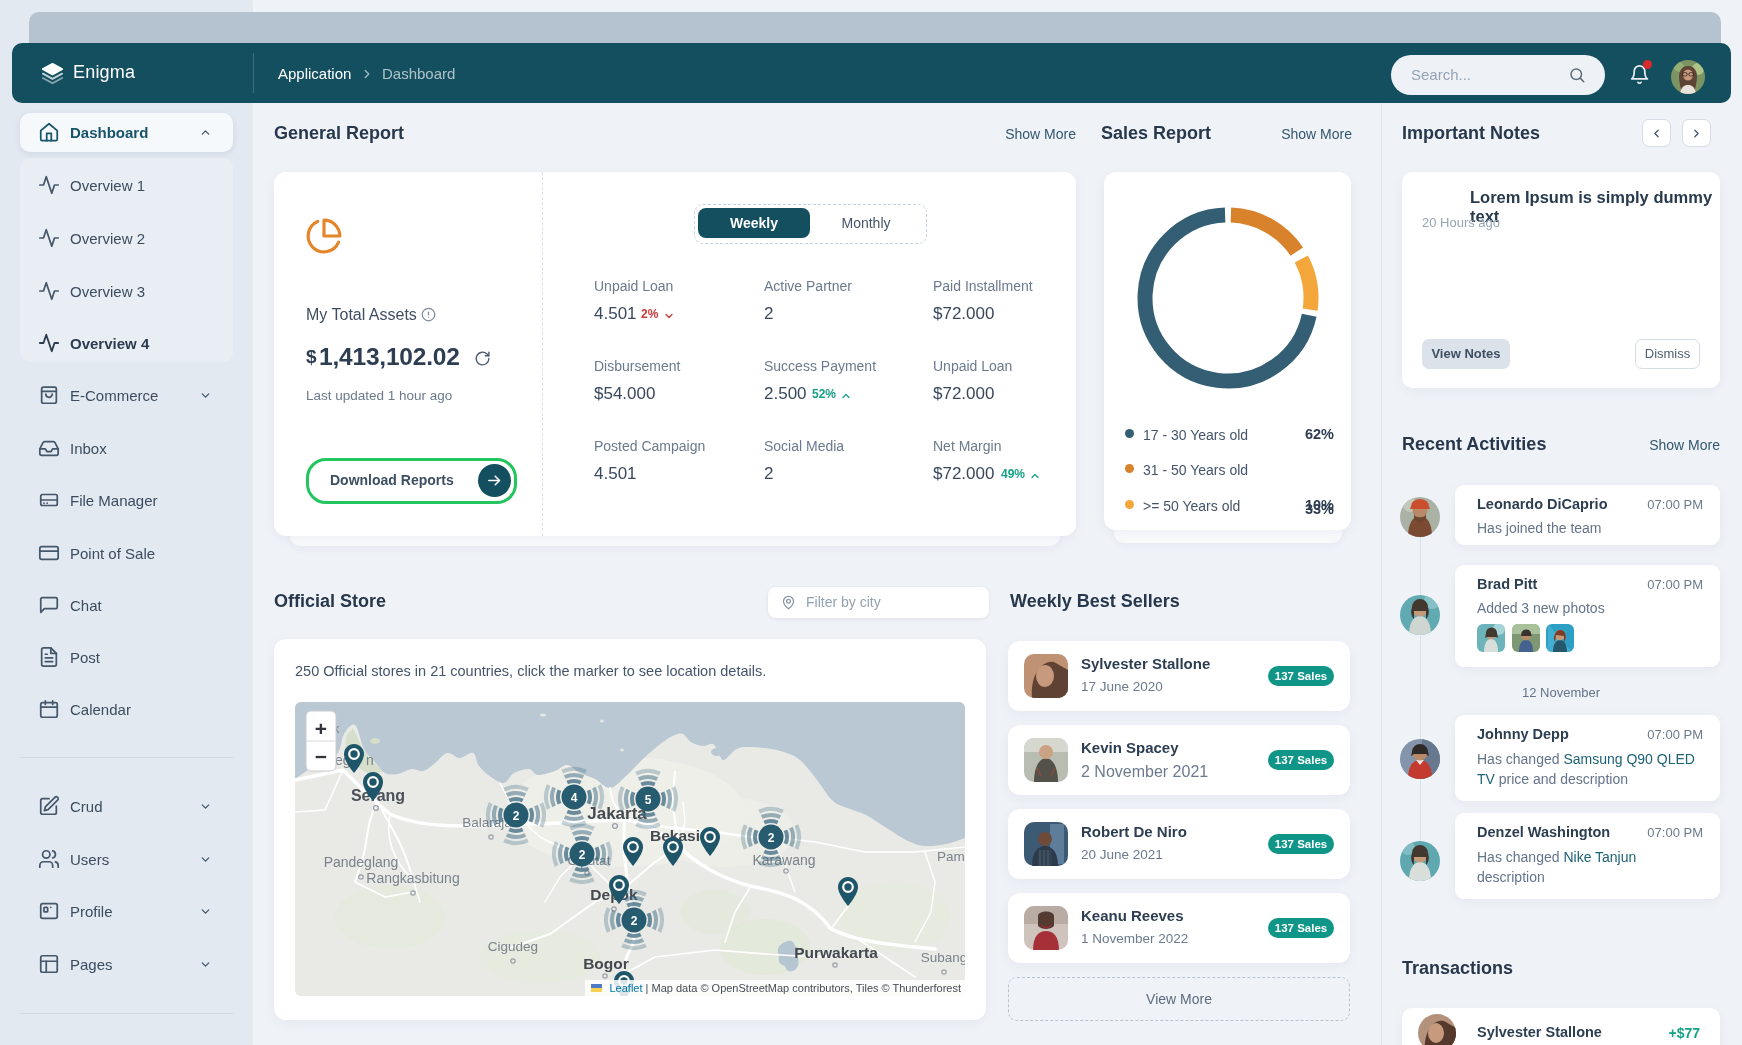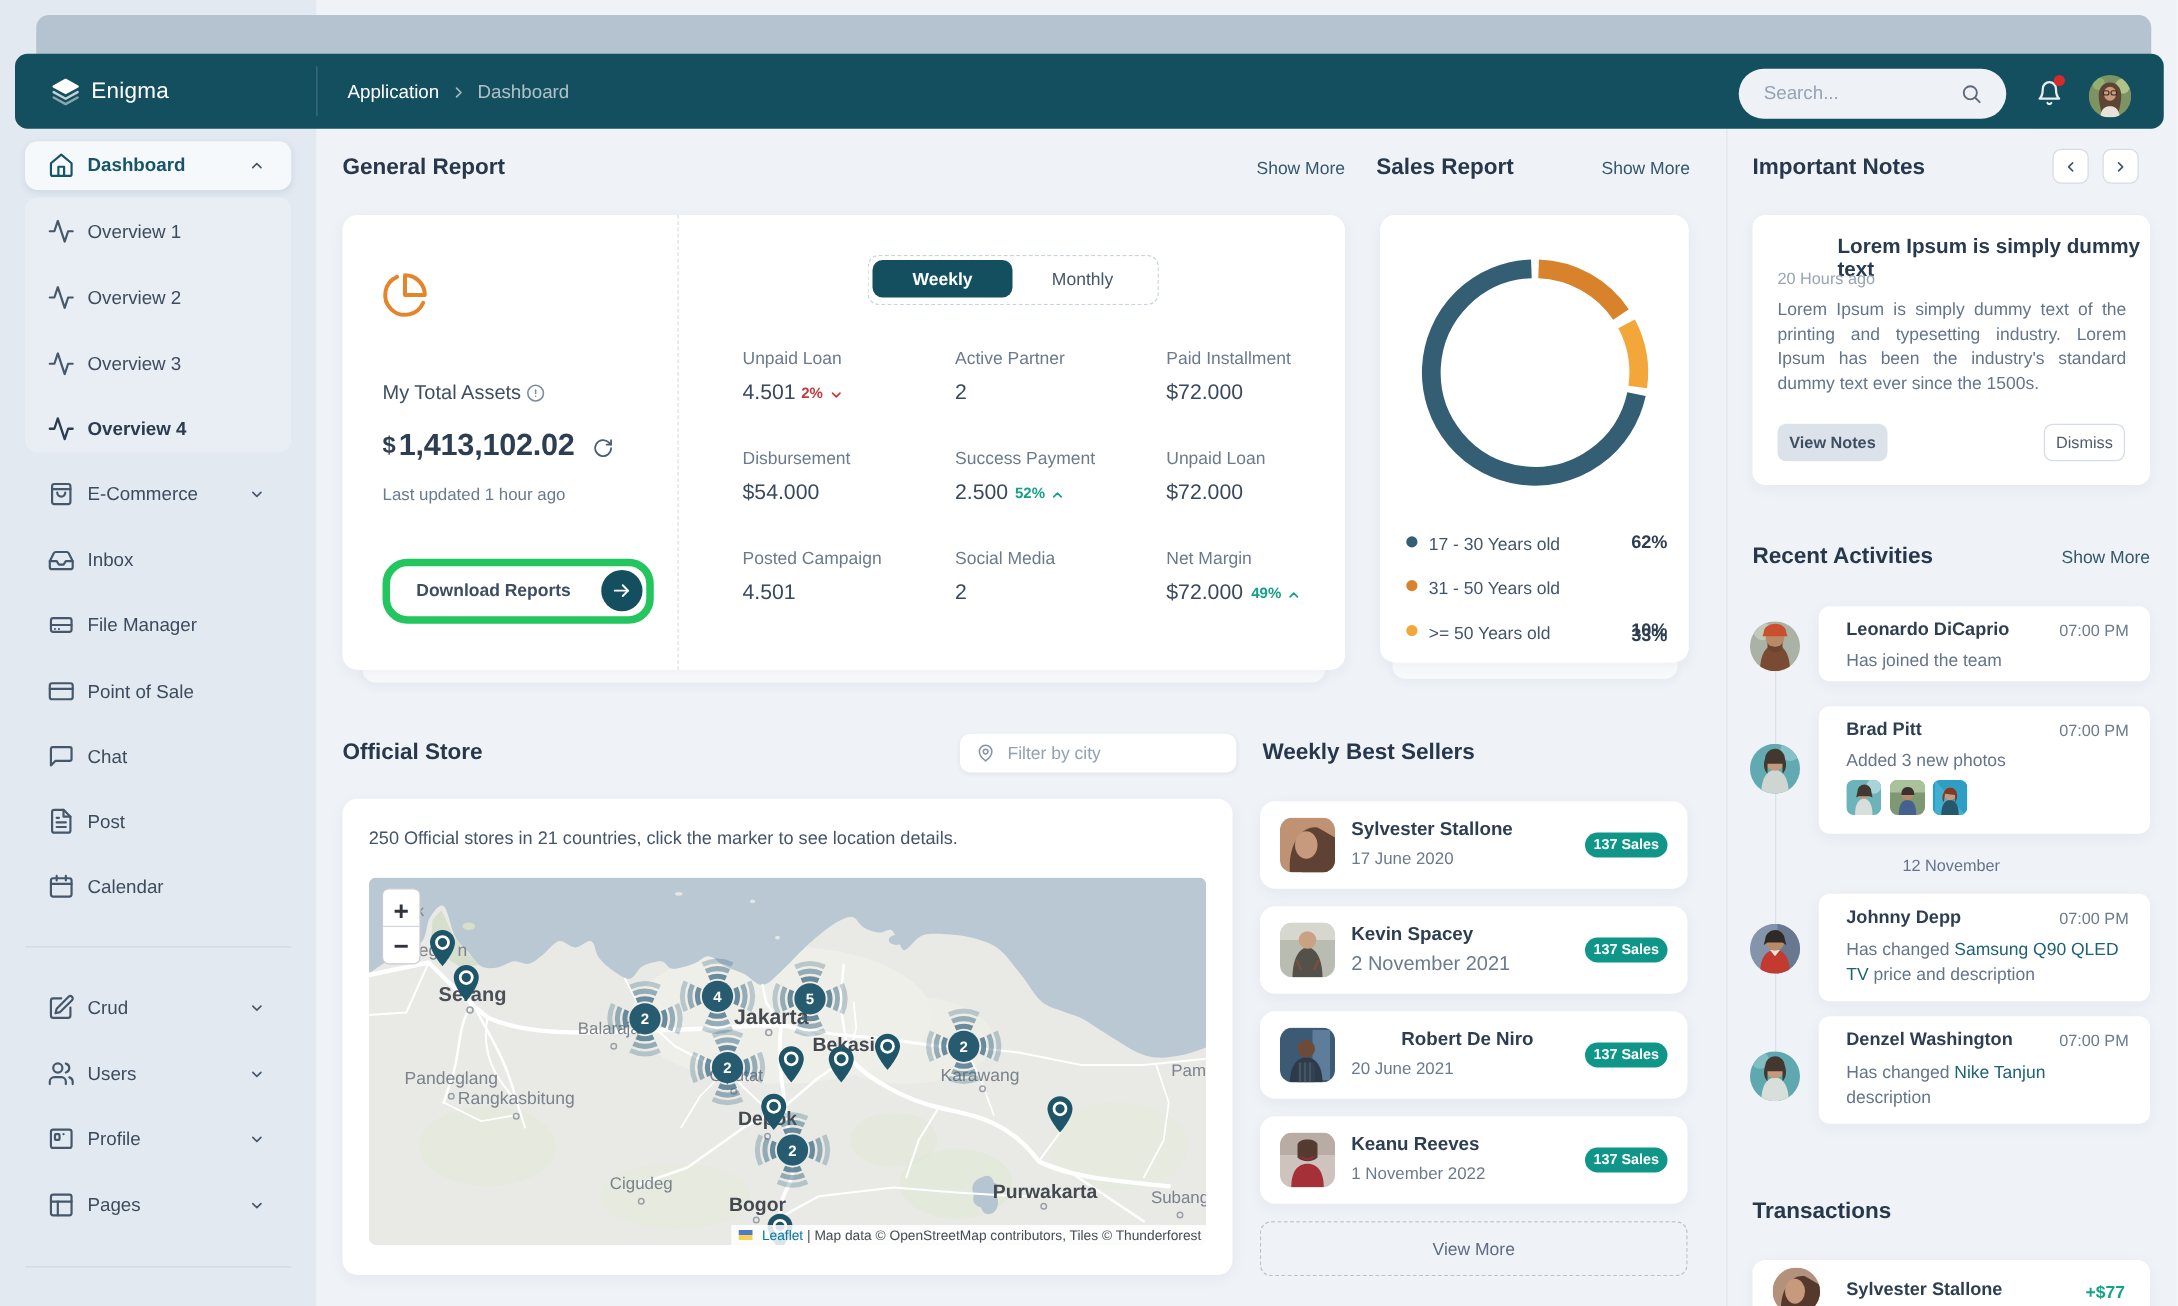--- a/index.html
+++ b/index.html
@@ -205,21 +205,21 @@
           <line x1="12" y1="16" x2="12.01" y2="16"></line>
         </svg>
     <div class="abs" style="left:32px;top:174px;font-size:19px;font-weight:bold;color:#2e3e52;">$</div>
     <div class="abs" style="left:45px;top:171px;font-size:24.5px;font-weight:bold;color:#2e3e52;letter-spacing:-0.2px;">1,413,102.02</div>
     <svg class="abs" style="left:200px;top:178px;" width="17" height="17" viewBox="0 0 24 24" fill="none" stroke="#4e5d70" stroke-width="2" stroke-linecap="round" stroke-linejoin="round">
           <path d="M21 12a9 9 0 1 1-2.64-6.36L21 8"></path>
           <polyline points="21 3 21 8 16 8"></polyline>
         </svg>
     <div class="abs" style="left:32px;top:216px;font-size:13.5px;color:#6b7a8d;">Last updated 1 hour ago</div>
 
-    <div class="abs" style="left:32px;top:275px;width:205px;height:40px;border:6px solid #22c55e;border-radius:20px;background:#fff;">
+    <div class="abs" style="left:32px;top:286px;width:205px;height:40px;border:3px solid #22c55e;border-radius:20px;background:#fff;">
       <div class="abs" style="left:21px;top:11px;font-size:14px;font-weight:bold;color:#3e4e62;">Download Reports</div>
       <div class="abs" style="left:169px;top:3px;width:33px;height:33px;border-radius:50%;background:#144f60;">
         <svg class="abs" style="left:8px;top:8px;" width="17" height="17" viewBox="0 0 24 24" fill="none" stroke="#fff" stroke-width="2.2" stroke-linecap="round" stroke-linejoin="round">
               <line x1="4" y1="12" x2="19" y2="12"></line>
               <polyline points="13 6 19 12 13 18"></polyline>
             </svg>
       </div>
     </div>
 
     <div class="abs" style="left:420px;top:32px;width:231px;height:38px;border:1px dashed #c6d2df;border-radius:9px;"></div>
@@ -466,21 +466,21 @@
     <div class="abs" style="left:16px;top:13px;width:44px;height:44px;border-radius:10px;overflow:hidden;">
       <svg width="44" height="44">
             <rect width="44" height="44" fill="#3d5a75"></rect>
             <rect x="26" y="2" width="14" height="40" fill="#5e7d9a"></rect>
             <path d="M8 44 C8 30 14 24 21 24 S34 30 34 44 Z" fill="#2c3a4a"></path>
             <circle cx="21" cy="17" r="7" fill="#6e4a38"></circle>
             <path d="M14 28 h14 v16 h-14 z" fill="#32414f"></path>
             <path d="M16 28 v16 M20 28 v16 M24 28 v16" stroke="#49596a" stroke-width="1.4"></path>
           </svg>
     </div>
-    <div class="abs" style="left:73px;top:14px;font-size:15px;font-weight:bold;color:#2e3e52;margin-left:40px;">Robert De Niro</div>
+    <div class="abs" style="left:73px;top:14px;font-size:15px;font-weight:bold;color:#2e3e52;">Robert De Niro</div>
     <div class="abs" style="left:73px;top:38px;font-size:13.5px;color:#6b7a8d;">20 June 2021</div>
     <div class="abs" style="left:260px;top:25px;width:66px;height:20px;background:#0f9688;border-radius:10px;text-align:center;"><span style="font-size:11.5px;font-weight:bold;color:#fff;line-height:20px;">137 Sales</span></div>
   </div>
 
   <div class="card" style="left:0;top:313px;width:342px;height:70px;">
     <div class="abs" style="left:16px;top:13px;width:44px;height:44px;border-radius:10px;overflow:hidden;">
       <svg width="44" height="44">
             <rect width="44" height="44" fill="#cfc4bd"></rect>
             <rect x="0" y="0" width="44" height="18" fill="#b9aca4"></rect>
             <path d="M9 44 C9 30 15 25 22 25 S35 30 35 44 Z" fill="#a63038"></path>
@@ -507,21 +507,20 @@
   </div>
   <div class="abs" style="left:280px;top:9px;width:27px;height:26px;background:#fff;border:1px solid #d5dce5;border-radius:7px;">
     <svg class="abs" style="left:7px;top:7px;" width="13" height="13" viewBox="0 0 24 24" fill="none" stroke="#44556a" stroke-width="2.4" stroke-linecap="round" stroke-linejoin="round">
           <polyline points="9 6 15 12 9 18"></polyline>
         </svg>
   </div>
 
   <div class="card" style="left:0;top:62px;width:318px;height:216px;border-radius:10px;">
     <div class="abs" style="left:20px;top:16px;font-size:16.5px;font-weight:bold;color:#273a4e;margin-left:48px;">Lorem Ipsum is simply dummy text</div>
     <div class="abs" style="left:20px;top:43px;font-size:13px;color:#97a4b3;">20 Hours ago</div>
-    <div class="abs" style="left:20px;top:66px;width:279px;font-size:14px;line-height:19.5px;color:#64748b;text-align:justify;">Lorem Ipsum is simply dummy text of the printing and typesetting industry. Lorem Ipsum has been the industry's standard dummy text ever since the 1500s.</div>
     <div class="abs" style="left:20px;top:167px;width:88px;height:30px;background:#dbe2ea;border-radius:7px;text-align:center;"><span style="font-size:13px;font-weight:bold;color:#3e4e62;line-height:30px;">View Notes</span></div>
     <div class="abs" style="left:233px;top:167px;width:65px;height:30px;background:#fff;border:1px solid #d5dce5;border-radius:7px;text-align:center;box-sizing:border-box;"><span style="font-size:13px;color:#4e5d70;line-height:28px;">Dismiss</span></div>
   </div>
 
   <div class="abs ttl" style="left:0;top:324px;">Recent Activities</div>
   <div class="abs showmore" style="right:0;top:327px;">Show More</div>
 
   <div class="abs" style="left:18px;top:410px;width:1px;height:344px;background:#d9e1ea;"></div>
 
   <div class="abs" style="left:-2px;top:387px;width:40px;height:40px;border-radius:50%;overflow:hidden;box-shadow:0 0 0 3px rgba(226,233,241,0.0);">

